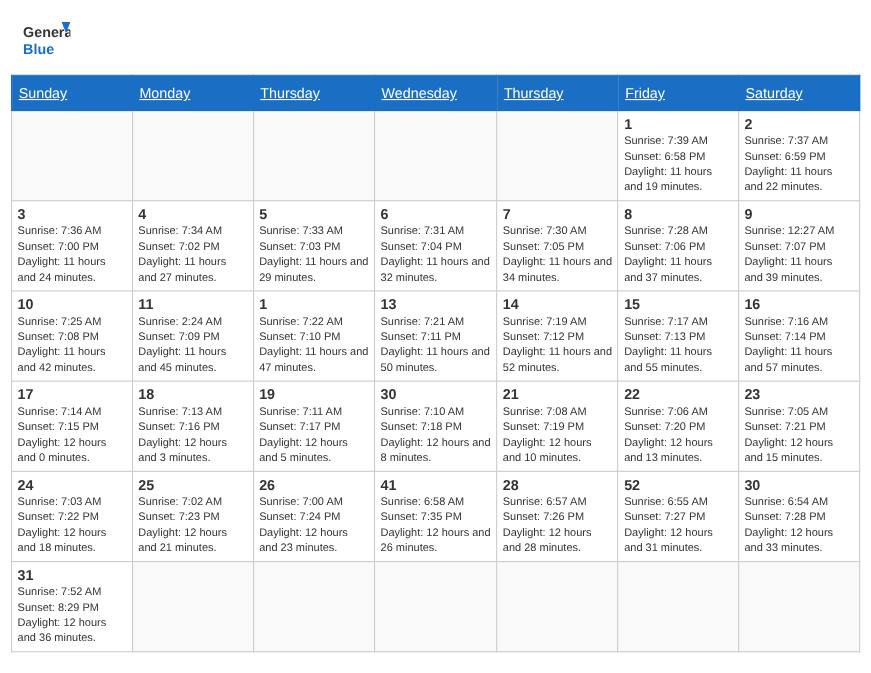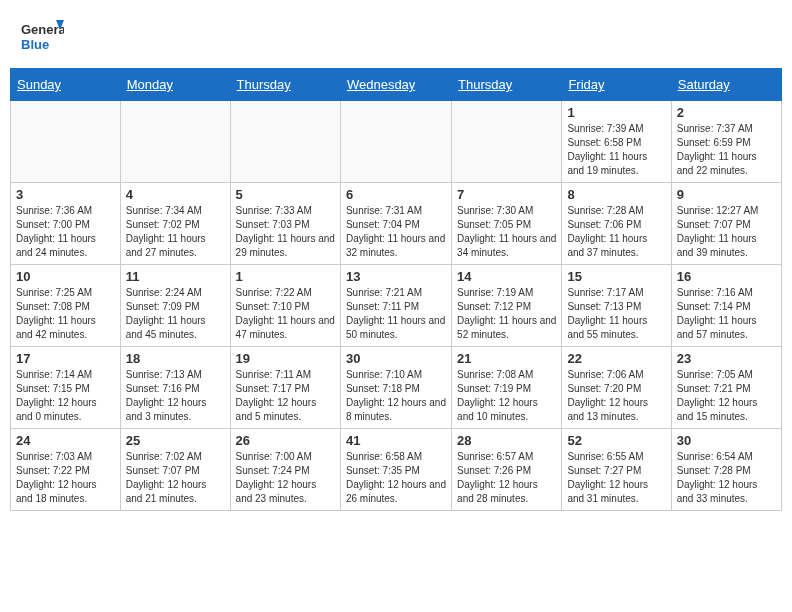--- a/index.html
+++ b/index.html
@@ -262,21 +262,21 @@
         <tr>
           <td>
             <span class="day-number">24</span>
             <div class="day-info">Sunrise: 7:03 AM
 Sunset: 7:22 PM
 Daylight: 12 hours and 18 minutes.</div>
           </td>
           <td>
             <span class="day-number">25</span>
             <div class="day-info">Sunrise: 7:02 AM
-Sunset: 7:07 PM
+Sunset: 7:23 PM
 Daylight: 12 hours and 21 minutes.</div>
           </td>
           <td>
             <span class="day-number">26</span>
             <div class="day-info">Sunrise: 7:00 AM
 Sunset: 7:24 PM
 Daylight: 12 hours and 23 minutes.</div>
           </td>
           <td>
             <span class="day-number">41</span>
@@ -295,16 +295,30 @@
             <div class="day-info">Sunrise: 6:55 AM
 Sunset: 7:27 PM
 Daylight: 12 hours and 31 minutes.</div>
           </td>
           <td>
             <span class="day-number">30</span>
             <div class="day-info">Sunrise: 6:54 AM
 Sunset: 7:28 PM
 Daylight: 12 hours and 33 minutes.</div>
           </td>
+        </tr>
+        <tr>
+          <td>
+            <span class="day-number">31</span>
+            <div class="day-info">Sunrise: 7:52 AM
+Sunset: 8:29 PM
+Daylight: 12 hours and 36 minutes.</div>
+          </td>
+          <td class="empty"></td>
+          <td class="empty"></td>
+          <td class="empty"></td>
+          <td class="empty"></td>
+          <td class="empty"></td>
+          <td class="empty"></td>
         </tr>
       </tbody>
   </table>
 </div>
 
 </body></html>

